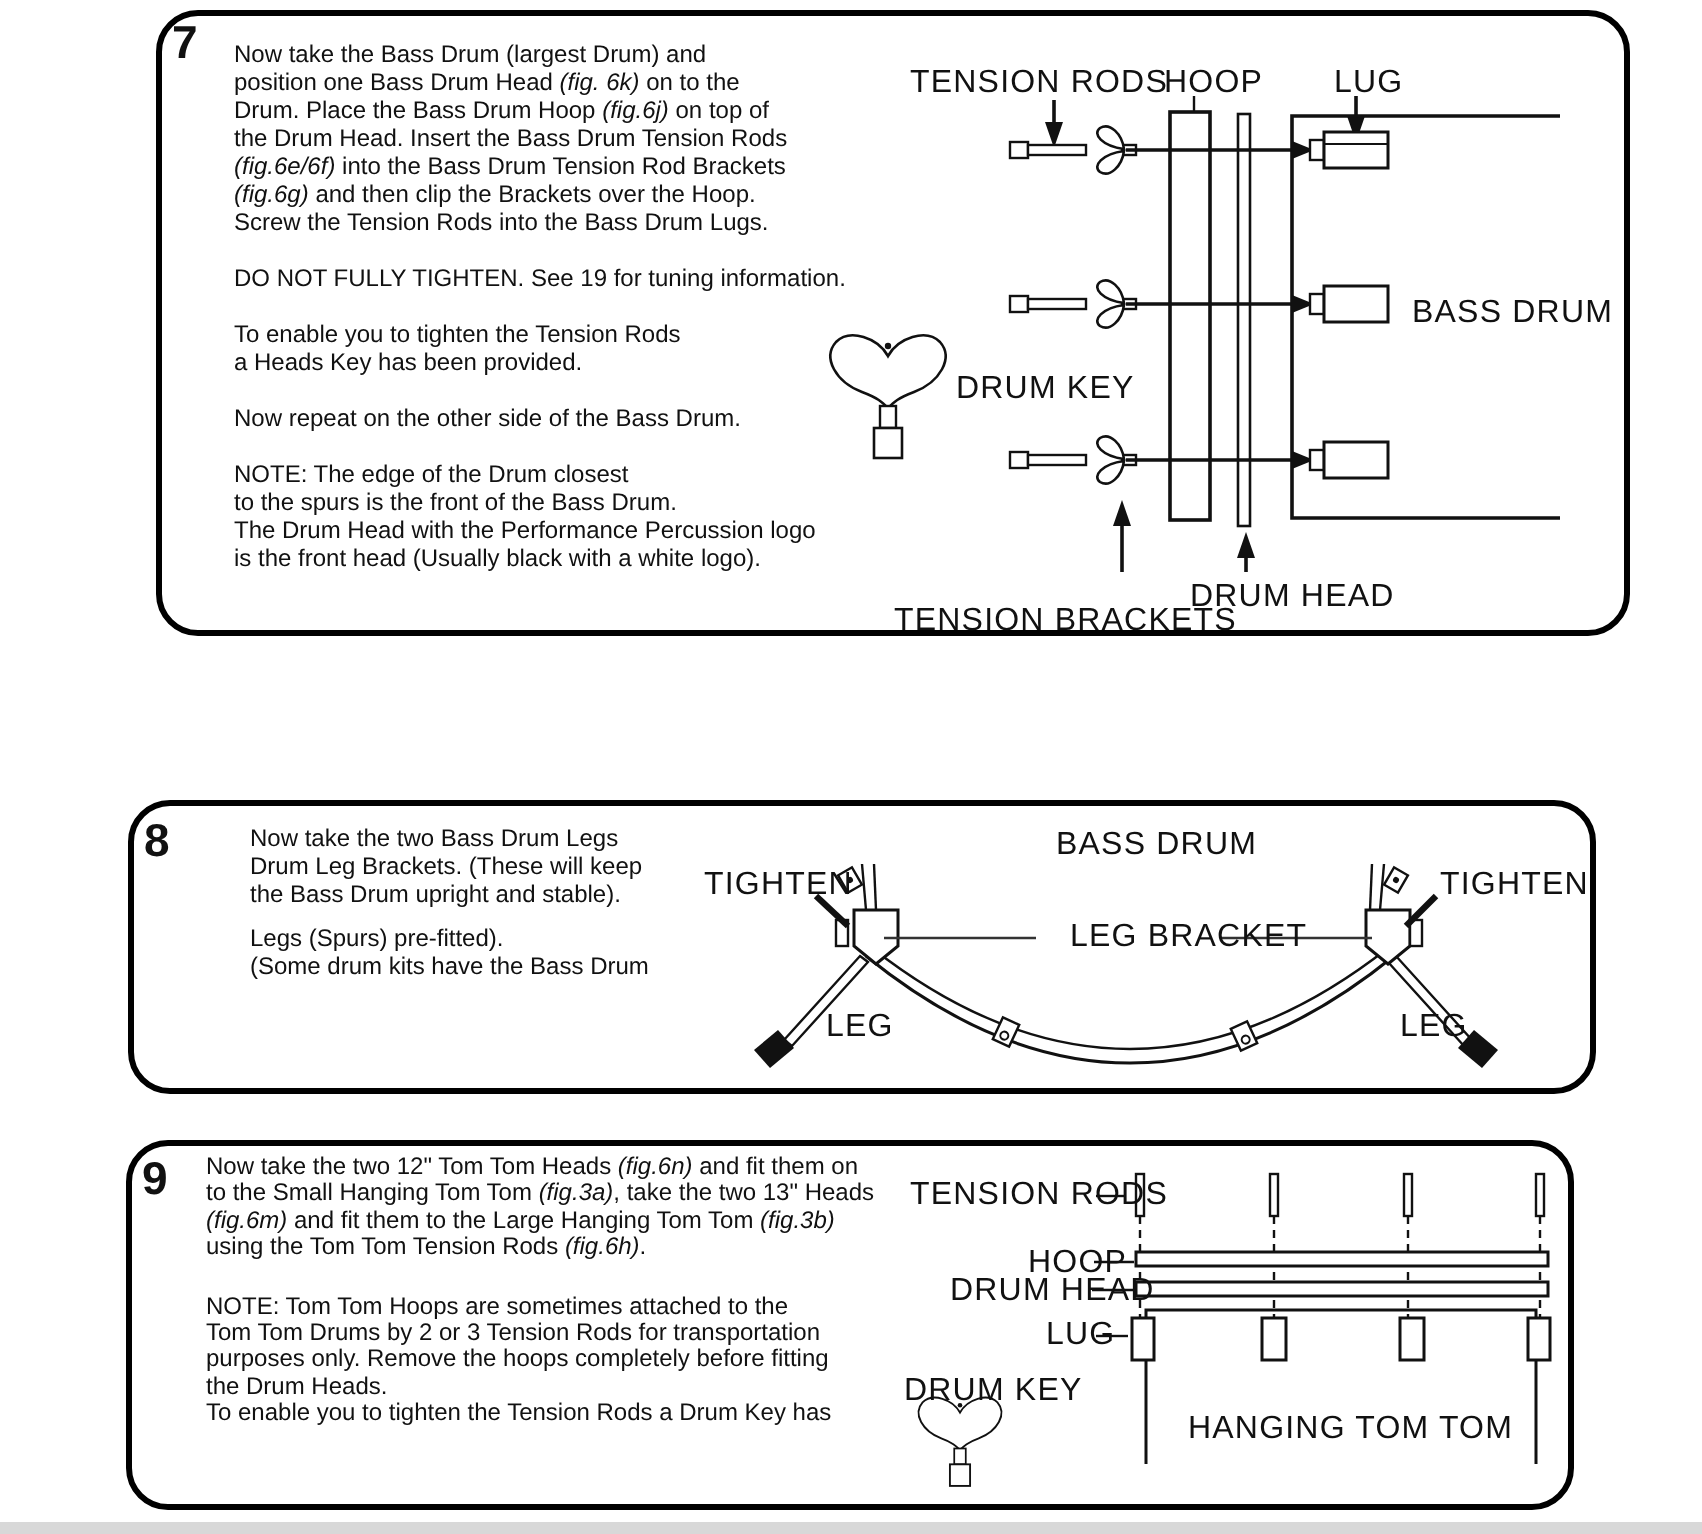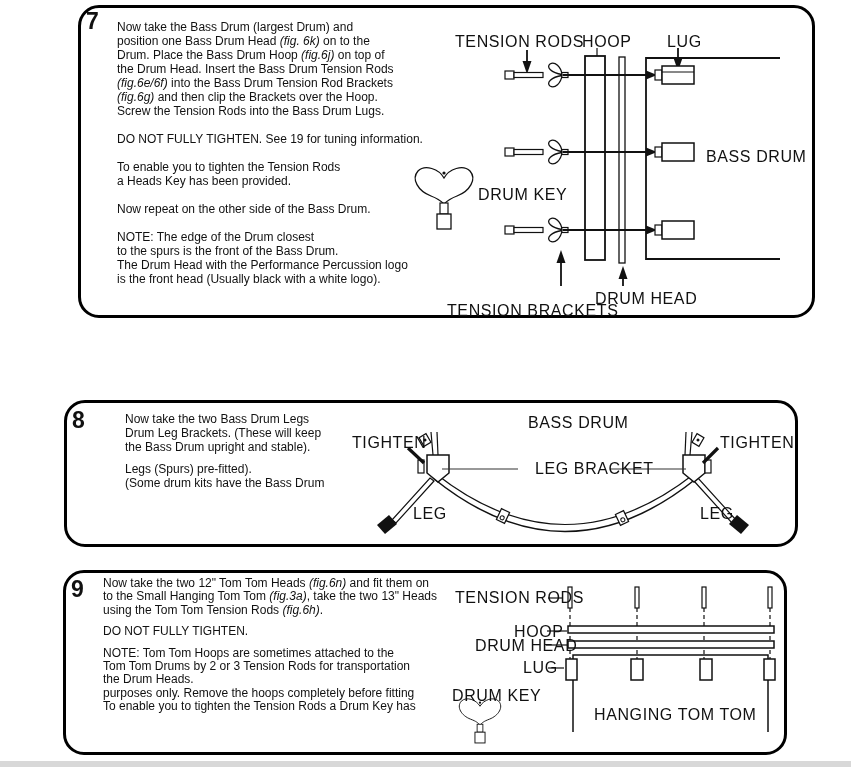--- a/index.html
+++ b/index.html
@@ -235,28 +235,28 @@
         <line x1="480" y1="72" x2="501" y2="72"></line>
         <line x1="482" y1="95" x2="498" y2="95"></line>
       </g>
 
       <use href="#key-shape" transform="translate(414,139) scale(0.72)"></use>
     </svg>
 
     <div class="tb s9" style="left:37px; top:4px; width:380px;">
         <div class="line"><span>Now take the two 12" Tom Tom Heads </span><em>(fig.6n)</em><span> and fit them on</span></div>
         <div class="line"><span>to the Small Hanging Tom Tom </span><em>(fig.3a)</em><span>, take the two 13" Heads</span></div>
+        <div class="line"><em>(fig.6m)</em><span> and fit them to the Large Hanging Tom Tom </span><em>(fig.3b)</em></div>
         <div class="line"><span>using the Tom Tom Tension Rods </span><em>(fig.6h)</em><span>.</span></div>
         <div class="line blank"></div>
-        <div class="line"><span>DO NOT FULLY TIGHTEN.</span></div>
         <div class="line blank"></div>
         <div class="line"><span>NOTE: Tom Tom Hoops are sometimes attached to the</span></div>
         <div class="line"><span>Tom Tom Drums by 2 or 3 Tension Rods for transportation</span></div>
+        <div class="line"><span>purposes only. Remove the hoops completely before fitting</span></div>
         <div class="line"><span>the Drum Heads.</span></div>
-        <div class="line"><span>purposes only. Remove the hoops completely before fitting</span></div>
         <div class="line"><span>To enable you to tighten the Tension Rods a Drum Key has</span></div>
       </div>
 
     <div class="dlabel" style="left:389px; top:19px;">TENSION RODS</div>
     <div class="dlabel" style="left:448px; top:53px;">HOOP</div>
     <div class="dlabel" style="left:409px; top:67px;">DRUM HEAD</div>
     <div class="dlabel" style="left:457px; top:89px;">LUG</div>
     <div class="dlabel" style="left:386px; top:117px;">DRUM KEY</div>
     <div class="dlabel" style="left:528px; top:136px;">HANGING TOM TOM</div>
   </div>

